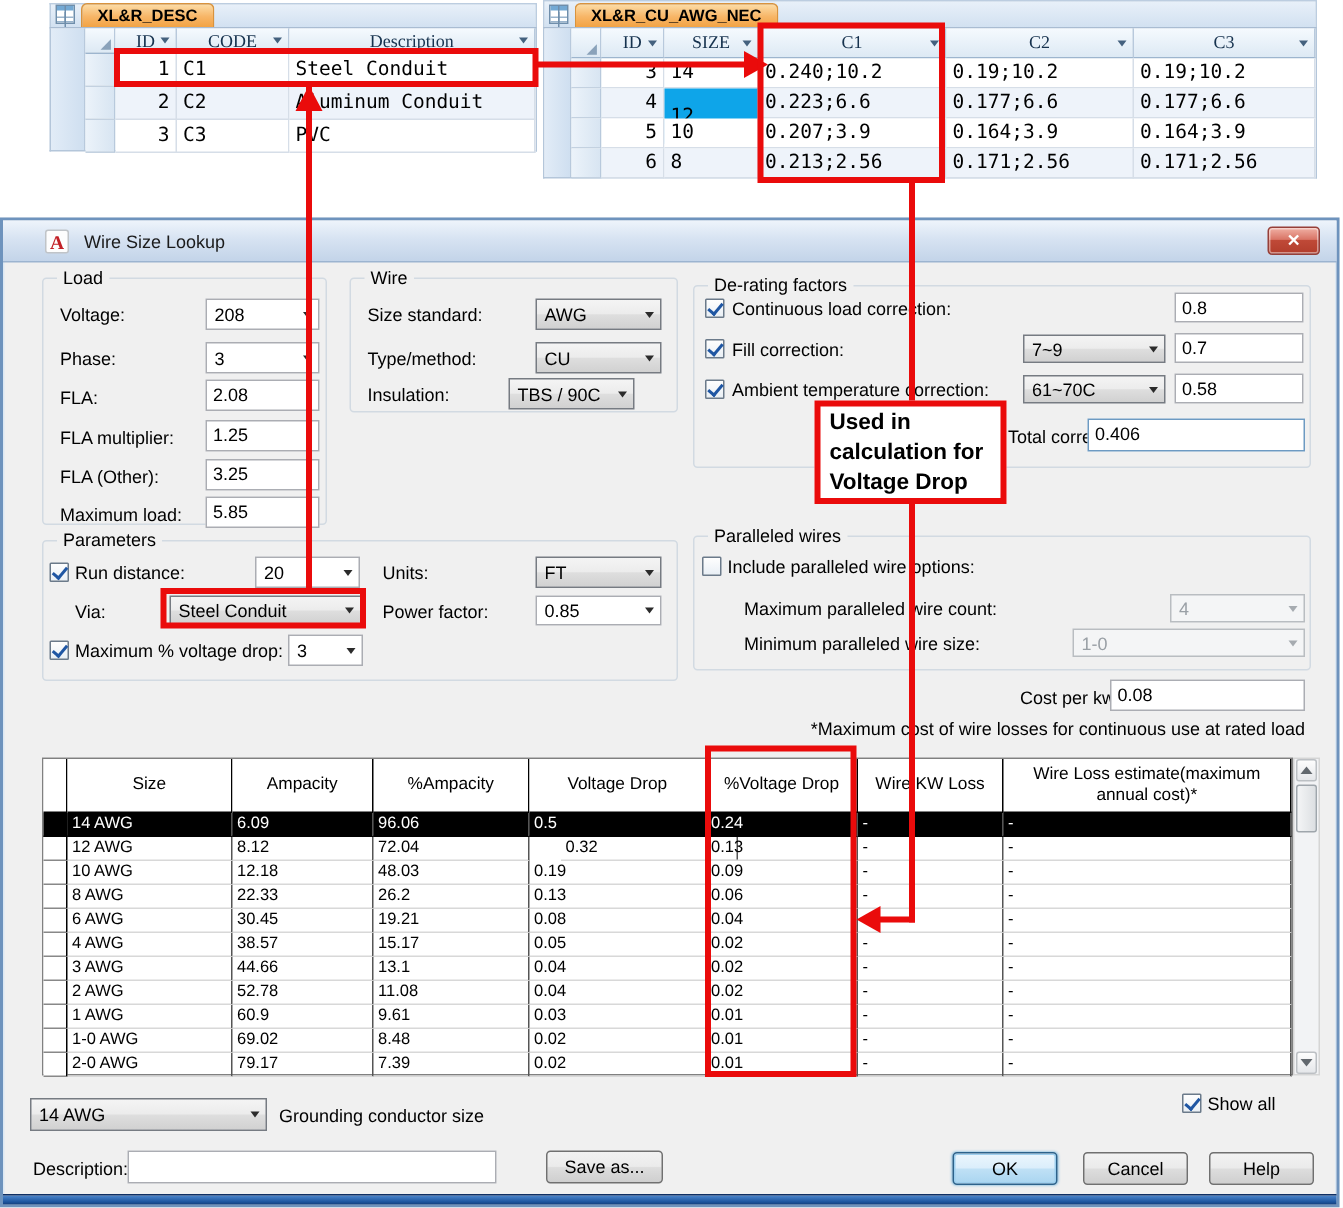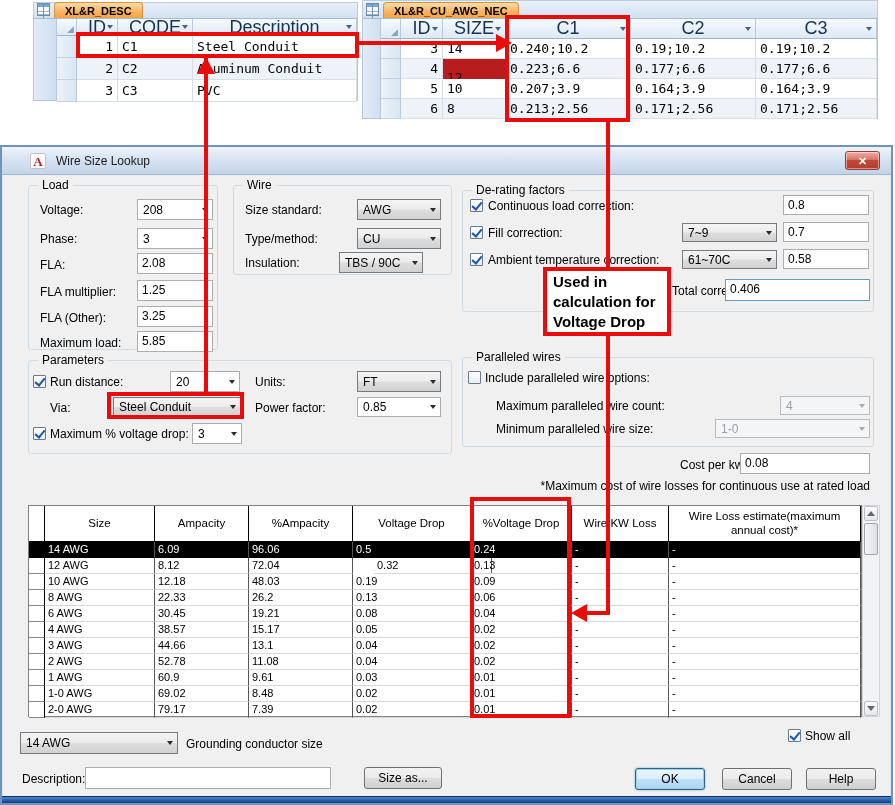--- a/index.html
+++ b/index.html
@@ -11,21 +11,21 @@
     background:linear-gradient(#e8f0f9,#d2e1f1); border:1px solid #bccde0; border-bottom:none; }
   .ds-icon { width:13px; height:13px; margin:0 4px 2px 3px; background:#fff; border:1px solid #6f8eab; position:relative; }
   .ds-icon:before { content:""; position:absolute; left:0; top:0; right:0; height:3px; background:#74a9d4; }
   .ds-icon:after { content:""; position:absolute; left:5px; top:0; bottom:0; width:1px; background:#6f8eab; box-shadow:0 4px 0 0 #6f8eab, -5px 7px 0 6px rgba(111,142,171,0); border-top:0; }
   .ds-icon i { position:absolute; left:0; top:7px; width:100%; height:1px; background:#9ab4cc; box-shadow:0 3px 0 #9ab4cc; }
   .acc-tab { background:linear-gradient(#fcdca6,#f7b566 55%,#f2a344); border:1px solid #d8933e; border-bottom:none;
     border-radius:4px 4px 0 0; font-size:11px; font-weight:bold; color:#000; padding:2px 10px 1px 10px; height:16px; line-height:13px; }
   .acc-strip { position:absolute; background:linear-gradient(90deg,#e2ecf7,#cfdff0); border:1px solid #bccde0; border-top:none; }
   .acc-grid { position:absolute; background:#fff; border:1px solid #b4c6da; border-top:1px solid #a9bcd2; }
   .acc-h { background:linear-gradient(#f5fafe,#dde9f4); border-right:1px solid #b8c9dc; border-bottom:1px solid #9db5ce;
-    font-family:Liberation Sans, sans-serif; font-size:18px; color:#16324e; display:flex; align-items:center; justify-content:center; position:relative; }
+    font-family:Liberation Serif, serif; font-size:12px; color:#16324e; display:flex; align-items:center; justify-content:center; position:relative; }
   .acc-h .sortarr { width:0; height:0; border-left:3.5px solid transparent; border-right:3.5px solid transparent;
     border-top:4px solid #44617e; position:absolute; right:4px; top:50%; margin-top:-2px; }
   .acc-sel { background:linear-gradient(90deg,#ecf3fa,#d8e5f2); border-right:1px solid #b8c9dc; border-bottom:1px solid #c3d1e0; position:relative; }
   .acc-corner { background:linear-gradient(#f5fafe,#dde9f4); border-right:1px solid #b8c9dc; border-bottom:1px solid #9db5ce; position:relative; }
   .acc-corner span { position:absolute; right:2px; bottom:1px; font-size:9px; color:#8aa2ba; }
   .acc-c { font-family:"DejaVu Sans Mono",monospace; font-size:13px; color:#000; border-right:1px solid #d6dee8;
     border-bottom:1px solid #d6dee8; display:flex; align-items:center; padding:0 4px; white-space:nowrap; overflow:hidden; }
   .acc-c.r { justify-content:flex-end; }
 
   
@@ -139,21 +139,21 @@
       <div class="acc-h" style="position: absolute; left: 268px; top: 0px; width: 125px; height: 20px;">C2<span class="sortarr"></span></div>
       <div class="acc-h" style="position: absolute; left: 393px; top: 0px; width: 121px; height: 20px;">C3<span class="sortarr"></span></div>
       <div class="acc-sel" style="position: absolute; left: 18px; top: 20px; width: 20px; height: 20px;"></div>
       <div class="acc-c r" style="position: absolute; left: 38px; top: 20px; width: 42px; height: 20px; background: rgb(255, 255, 255);">3</div>
       <div class="acc-c" style="position: absolute; left: 80px; top: 20px; width: 63px; height: 20px; background: rgb(255, 255, 255);">14</div>
       <div class="acc-c" style="position: absolute; left: 143px; top: 20px; width: 125px; height: 20px; background: rgb(255, 255, 255);">0.240;10.2</div>
       <div class="acc-c" style="position: absolute; left: 268px; top: 20px; width: 125px; height: 20px; background: rgb(255, 255, 255);">0.19;10.2</div>
       <div class="acc-c" style="position: absolute; left: 393px; top: 20px; width: 121px; height: 20px; background: rgb(255, 255, 255);">0.19;10.2</div>
       <div class="acc-sel" style="position: absolute; left: 18px; top: 40px; width: 20px; height: 20px;"></div>
       <div class="acc-c r" style="position: absolute; left: 38px; top: 40px; width: 42px; height: 20px; background: rgb(238, 243, 250);">4</div>
-      <div class="acc-c" style="position: absolute; left: 80px; top: 40px; width: 63px; height: 37px; background: #b91c1c;">12</div>
+      <div class="acc-c" style="position: absolute; left: 80px; top: 40px; width: 63px; height: 37px; background: #0ea5e9;">12</div>
       <div class="acc-c" style="position: absolute; left: 143px; top: 40px; width: 125px; height: 20px; background: rgb(238, 243, 250);">0.223;6.6</div>
       <div class="acc-c" style="position: absolute; left: 268px; top: 40px; width: 125px; height: 20px; background: rgb(238, 243, 250);">0.177;6.6</div>
       <div class="acc-c" style="position: absolute; left: 393px; top: 40px; width: 121px; height: 20px; background: rgb(238, 243, 250);">0.177;6.6</div>
       <div class="acc-sel" style="position: absolute; left: 18px; top: 60px; width: 20px; height: 20px;"></div>
       <div class="acc-c r" style="position: absolute; left: 38px; top: 60px; width: 42px; height: 20px; background: rgb(255, 255, 255);">5</div>
       <div class="acc-c" style="position: absolute; left: 80px; top: 60px; width: 63px; height: 20px; background: rgb(255, 255, 255);">10</div>
       <div class="acc-c" style="position: absolute; left: 143px; top: 60px; width: 125px; height: 20px; background: rgb(255, 255, 255);">0.207;3.9</div>
       <div class="acc-c" style="position: absolute; left: 268px; top: 60px; width: 125px; height: 20px; background: rgb(255, 255, 255);">0.164;3.9</div>
       <div class="acc-c" style="position: absolute; left: 393px; top: 60px; width: 121px; height: 20px; background: rgb(255, 255, 255);">0.164;3.9</div>
       <div class="acc-sel" style="position: absolute; left: 18px; top: 80px; width: 20px; height: 20px;"></div>
@@ -319,21 +319,21 @@
         <span class="abtn">
           <span class="tri"></span>
         </span>
     </div>
     <div class="lbl" style="left:184px; top:590px;">Grounding conductor size</div>
     <div class="cb on" style="left:786px; top:582px;"></div>
     <div class="lbl" style="left:803px; top:582px;">Show all</div>
 
     <div class="lbl" style="left:20px; top:625px;">Description:</div>
     <div class="tin" style="left:83px; top:620px; width:246px; height:22px;"></div>
-    <div class="btn" style="left:362px; top:620px; width:78px;">Size as...</div>
+    <div class="btn" style="left:362px; top:620px; width:78px;">Save as...</div>
     <div class="btn def" style="left:633px; top:621px; width:70px;">OK</div>
     <div class="btn" style="left:720px; top:621px; width:70px;">Cancel</div>
     <div class="btn" style="left:804px; top:621px; width:70px;">Help</div>
 
     <div id="btmbar"></div>
   </div>
 
   <div id="grid">
       <div class="gh" style="left: 0px; width: 16px;"></div>
       <div class="gh" style="left: 16px; width: 110px;">Size</div>

